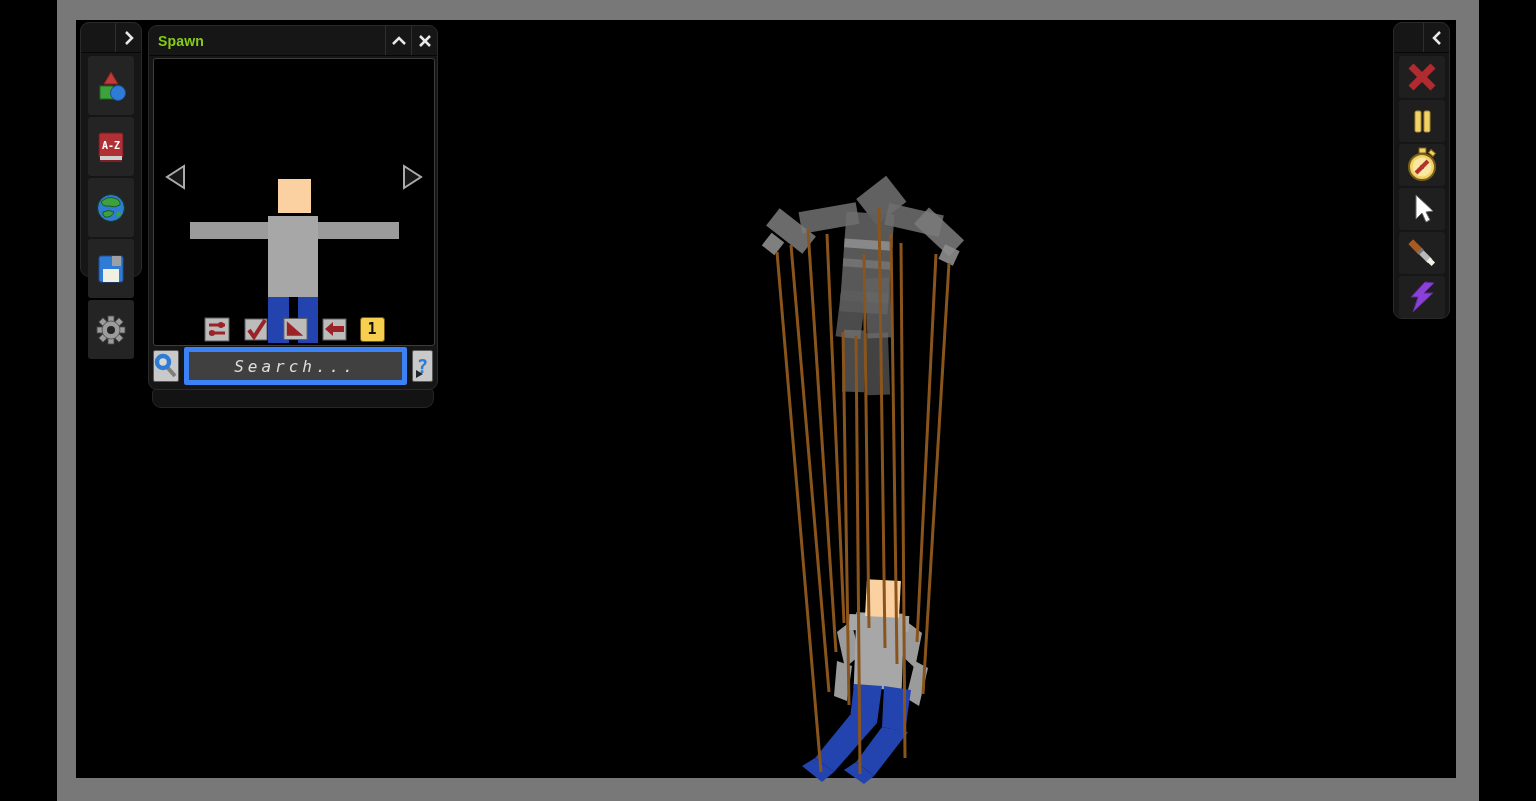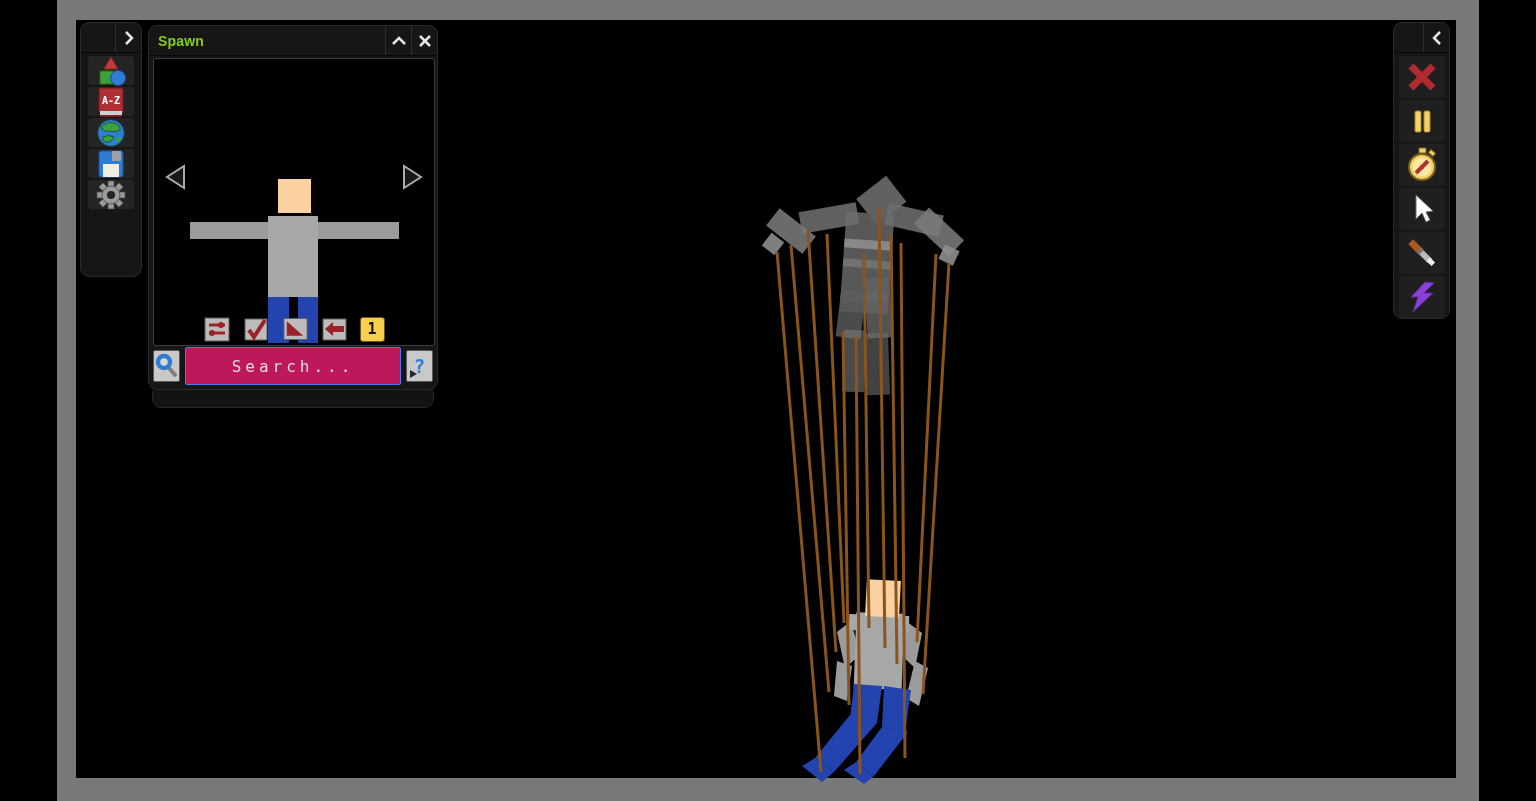--- a/index.html
+++ b/index.html
@@ -12,21 +12,21 @@
   .rope{stroke:var(--rope);stroke-width:3;}
 
   
   .panel{position:absolute;background:var(--panel);border:1px solid #2a2a2a;
          border-radius:9px;box-sizing:border-box;z-index:2;}
   .p-header{height:29px;display:flex;align-items:center;border-bottom:1px solid #070707;}
   .p-title{flex:1;padding-left:9px;font-size:14px;font-weight:bold;color:#84cc16;letter-spacing:.2px;}
   .hbtn{width:26px;height:100%;display:flex;align-items:center;justify-content:center;
         border-left:1px solid #2e2e2e;cursor:pointer;box-sizing:border-box;}
   .slots{display:flex;flex-direction:column;align-items:center;gap:2px;padding-top:3px;}
-  .slot{width:46px;height:29px;background:var(--slot);border-radius:3px;
+  .slot{width:46px;height:59px;background:var(--slot);border-radius:3px;
         display:flex;align-items:center;justify-content:center;cursor:pointer;}
 
   
   #toolbar-left{left:80px;top:22px;width:62px;height:255px;}
   #toolbar-left .p-header{justify-content:flex-end;}
 
   
   #spawn{left:148px;top:25px;width:290px;height:365px;}
   #spawn-footer{position:absolute;left:152px;top:385px;width:282px;height:23px;
                 background:#131313;border:1px solid #262626;border-radius:9px;z-index:1;box-sizing:border-box;}
@@ -37,23 +37,23 @@
   .mini-icons{position:absolute;left:0;right:0;bottom:3px;display:flex;
               justify-content:center;align-items:center;gap:12px;}
   .mini{width:27px;height:26px;display:flex;align-items:center;justify-content:center;cursor:pointer;}
   .badge{width:23px;height:23px;background:var(--badge-yellow);border:1px solid #6e5513;
          border-radius:3px;color:#111;font-weight:bold;font-size:15px;line-height:23px;
          text-align:center;font-family:"DejaVu Sans Mono",monospace;}
   .search-row{position:absolute;left:2px;right:2px;bottom:3px;height:40px;
               display:flex;align-items:center;gap:5px;padding:0 2px;}
   .sq-icon{width:29px;height:32px;background:#c9c9c9;border:1px solid #5a5a5a;border-radius:2px;
            display:flex;align-items:center;justify-content:center;cursor:pointer;position:relative;box-sizing:border-box;}
-  .search-input{flex:1;height:38px;background:#be185d;border:1px solid #3b82f6;border-radius:2px;
+  .search-input{flex:1;height:38px;background:#404040;border:5px solid #3b82f6;border-radius:2px;
                 color:#e3e3e3;font-family:"DejaVu Sans Mono",monospace;font-size:16px;
-                letter-spacing:4px;text-align:center;outline:none;box-sizing:border-box;}
+                letter-spacing:4px;text-align:center;outline:none;box-sizing:border-box;font-style:italic;}
   .search-input::placeholder{color:#dedede;opacity:1;}
   .help-glyph{color:var(--blue);font-weight:bold;font-size:19px;font-family:"DejaVu Sans Mono",monospace;}
   .help-arrow{position:absolute;left:3px;bottom:3px;width:0;height:0;
               border-left:7px solid #20262e;border-top:4px solid transparent;border-bottom:4px solid transparent;}
 
   
   #toolbar-right{left:1393px;top:22px;width:57px;height:297px;}
   #toolbar-right .p-header{justify-content:flex-end;}
   #toolbar-right .slot{width:46px;height:42px;background:#1f1f1f;}
 </style>

